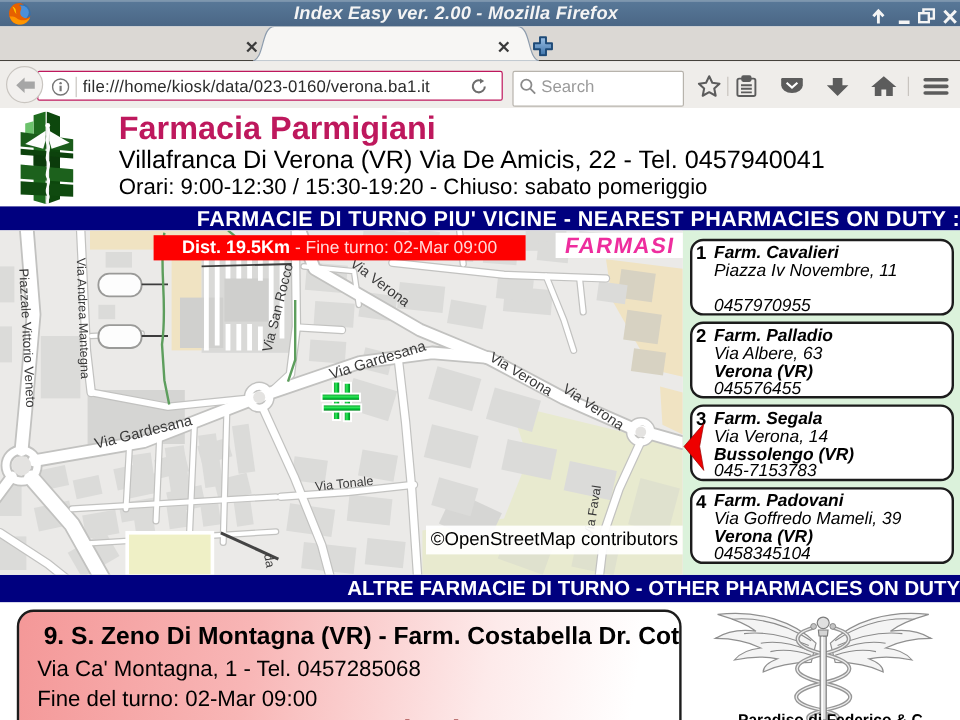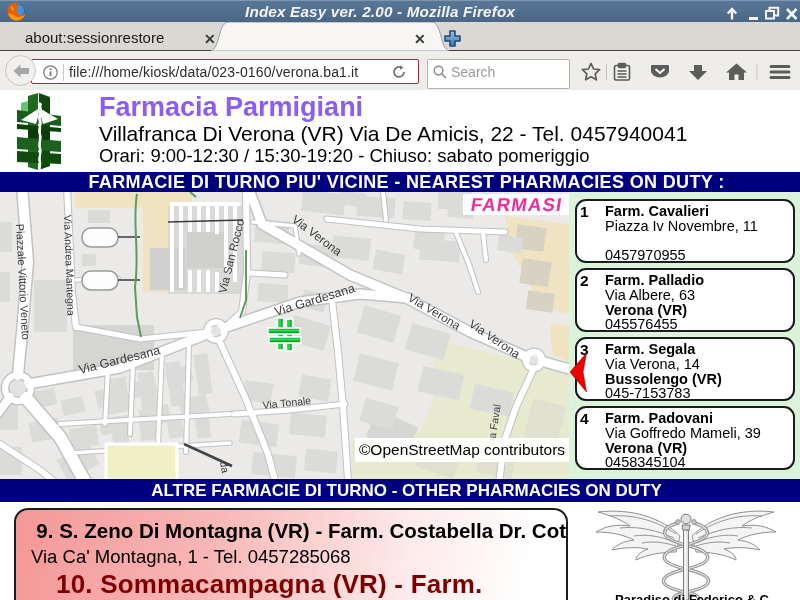--- a/index.html
+++ b/index.html
@@ -22,44 +22,44 @@
 #backbtn svg{position:absolute;left:5px;top:5px;}
 #urlbox{position:absolute;left:31px;top:59px;width:388px;height:25px;background:#fff;
  border:1px solid #be185d;border-radius:2px;z-index:2;}
 #urltext{position:absolute;left:37px;top:4px;font-size:14px;letter-spacing:.13px;color:#2b2b2b;}
 #searchbox{position:absolute;left:427px;top:59px;width:143px;height:30px;background:#fff;
  border:1px solid #b7b3ac;border-radius:2px;}
 #searchtext{position:absolute;left:23px;top:4px;font-size:14px;color:#9a9a9a;}
 .navico{position:absolute;top:62px;}
 
 #page{position:absolute;left:0;top:90px;width:800px;height:510px;background:#fff;}
-#hdr-title{position:absolute;left:99px;top:92px;font-size:27px;font-weight:bold;color:#8b5cf6;}
+#hdr-title{position:absolute;left:99px;top:92px;font-size:27px;font-weight:bold;color:#be185d;}
 #hdr-line2{position:absolute;left:99px;top:122px;font-size:21px;color:#000;}
 #hdr-line3{position:absolute;left:99px;top:145px;font-size:18.5px;color:#000;}
 .banner{position:absolute;left:0;width:800px;background:#00007f;color:#fff;
- font-weight:bold;text-align:center;padding-left:13px;}
+ font-weight:bold;text-align:right;padding-left:13px;}
 #banner1{top:172px;height:20px;font-size:18px;line-height:20px;letter-spacing:.35px;}
 #banner2{top:479px;height:23px;font-size:17px;line-height:23px;}
 
 #map{position:absolute;left:0;top:192px;width:569px;height:287px;background:#ebeae8;overflow:hidden;}
 #redbanner{position:absolute;left:128px;top:4px;width:310px;height:21px;background:#fe0000;
  color:#fff;font-size:14.5px;line-height:21px;text-align:center;white-space:nowrap;}
 #redbanner b{font-size:15px;}
 #redbanner span{color:#ffd8d8;}
 #farmasi{position:absolute;left:463px;top:2px;width:107px;height:21px;background:#fff;
  color:#ee2d9e;font-weight:bold;font-size:18.5px;line-height:21px;text-align:center;}
 #farmasi span{display:inline-block;transform:skewX(-9deg);letter-spacing:1.2px;}
 #attrib{position:absolute;left:355px;top:246px;width:214px;height:24px;
  background:rgba(255,255,255,.92);font-size:15.5px;line-height:24px;color:#000;text-align:center;}
 
 #panel{position:absolute;left:569px;top:192px;width:231px;height:287px;background:#dbf2db;}
 .pbox{position:absolute;left:6px;width:220px;height:64px;background:#fff;
  border:2px solid #1c1c1c;border-radius:11px;padding:3px 0 0 8px;line-height:14.8px;font-size:14.5px;}
 .pbox .num{position:absolute;left:3px;top:4px;font-weight:bold;font-size:15.5px;}
-.pbox .in{margin-left:20px;}
+.pbox .in{margin-left:10px;font-style:italic;}
 .pb{font-weight:bold;}
 
 #bottom{position:absolute;left:0;top:502px;width:800px;height:98px;background:#fff;}
 #pinkbox{position:absolute;left:14px;top:6px;width:554px;height:120px;
  background:linear-gradient(100deg,#f49898 0%,#f8b6b6 35%,#fdeaea 70%,#fff 92%);
  border:2px solid #1c1c1c;border-radius:14px;padding:9px 0 0 15px;overflow:hidden;}
 #pb1{font-size:20.5px;font-weight:bold;color:#000;white-space:nowrap;text-align:right;}
 #pb2{font-size:18.5px;margin-top:3px;}
 #pb3{font-size:18.5px;margin-top:3px;}
 #pb4{font-size:26px;font-weight:bold;color:#7d0000;margin-top:1px;margin-left:25px;letter-spacing:.2px;}
@@ -86,21 +86,20 @@
   <path d="M62 3 L71.5 13 M71.5 3 L62 13" stroke-width="2.6"></path>
  </g>
 </svg>
 
 <div id="tabbar"></div>
 <svg class="abs" style="left:210px;top:22px" width="240" height="29" viewBox="0 0 240 29">
  <path d="M0 29 C11 27.5 7 0 19 0 L221 0 C233 0 229 27.5 240 29 Z" fill="#f7f6f4" stroke="#8e9dae" stroke-width="1"></path>
 </svg>
 <div class="tline" style="left:0;width:211px"></div>
 <div class="tline" style="left:449px;width:351px"></div>
-<span class="ttext" style="left:25px">about:sessionrestore</span>
 <span class="tabx" style="left:204px">✕</span>
 <span class="tabx" style="left:414px">✕</span>
 <svg class="abs" style="left:444px;top:30px" width="17" height="17" viewBox="0 0 17 17">
  <defs>
         <linearGradient id="plusg" x1="0" y1="0" x2="0" y2="1">
   <stop offset="0" stop-color="#9cc0e4"></stop>
           <stop offset="1" stop-color="#3e74ab"></stop>
         </linearGradient>
       </defs>
  <path d="M6 1 L11 1 L11 6 L16 6 L16 11 L11 11 L11 16 L6 16 L6 11 L1 11 L1 6 L6 6 Z" fill="url(#plusg)" stroke="#1e4a77" stroke-width="1.6" stroke-linejoin="round"></path>
@@ -401,28 +400,30 @@
  <text transform="translate(220,270) rotate(80)" font-size="10.5">da</text>
 </g>
 
 <g stroke="#ffffff" stroke-width="1.6">
  <rect x="277.5" y="126" width="6" height="32" fill="url(#gv)"></rect>
  <rect x="286.5" y="127" width="6" height="32" fill="url(#gv)"></rect>
  <rect x="268" y="136" width="32" height="6" fill="url(#gh)"></rect>
  <rect x="269" y="145" width="32" height="6" fill="url(#gh)"></rect>
 </g>
 </svg>
+<div id="redbanner"><b>Dist. 19.5Km</b><span> - Fine turno: 02-Mar 09:00</span></div>
 <div id="farmasi"><span>FARMASI</span></div>
 <div id="attrib">©OpenStreetMap contributors</div>
 </div>
 
 <div id="bottom">
  <div id="pinkbox">
   <div id="pb1">9. S. Zeno Di Montagna (VR) - Farm. Costabella Dr. Cot</div>
   <div id="pb2">Via Ca' Montagna, 1 - Tel. 0457285068</div>
+  <div id="pb3">Fine del turno: 02-Mar 09:00</div>
   <div id="pb4">10. Sommacampagna (VR) - Farm.</div>
  </div>
  <svg class="abs" style="left:592px;top:6px" width="200" height="92" viewBox="0 0 200 92">
   <g stroke="#8f8f8f" stroke-width="1" fill="#f4f4f4">
    <path d="M88 28 C70 10 40 0 6 4 C20 8 30 12 38 18 C24 16 14 18 4 24 C20 24 32 27 42 32 C32 33 24 37 20 42 C34 39 46 39 56 41 C48 44 44 48 44 52 C56 46 72 44 84 44 Z"></path>
    <path d="M100 28 C118 10 148 0 182 4 C168 8 158 12 150 18 C164 16 174 18 184 24 C168 24 156 27 146 32 C156 33 164 37 168 42 C154 39 142 39 132 41 C140 44 144 48 144 52 C132 46 116 44 104 44 Z"></path>
   </g>
   <g stroke="#8a8a8a" stroke-width=".9" fill="none">
    <path d="M84 26 C66 14 44 6 18 8 M82 30 C64 22 46 18 28 20 M82 34 C68 28 54 26 42 28 M84 38 C72 34 60 33 50 35"></path>
    <path d="M104 26 C122 14 144 6 170 8 M106 30 C124 22 142 18 160 20 M106 34 C120 28 134 26 146 28 M104 38 C116 34 128 33 138 35"></path>

